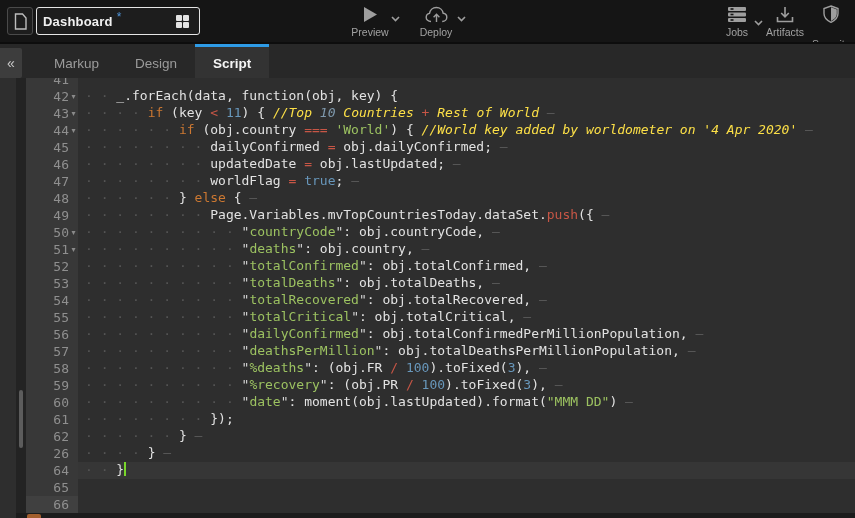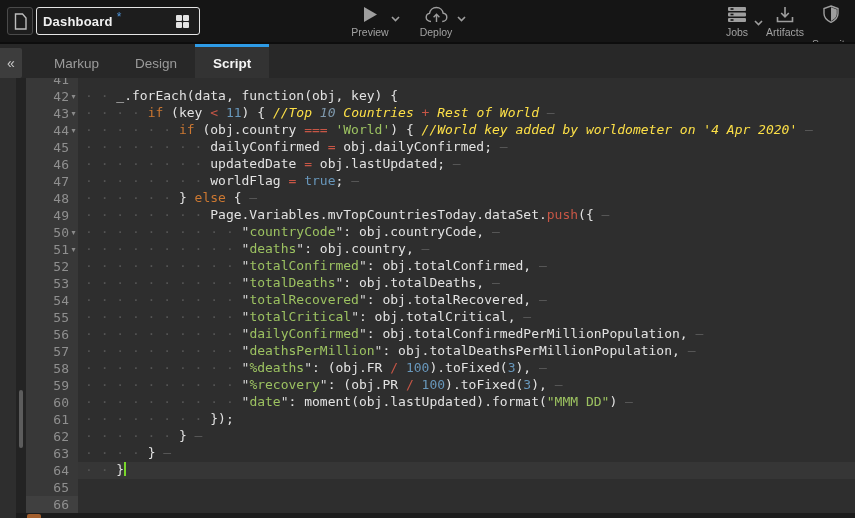--- a/index.html
+++ b/index.html
@@ -266,21 +266,21 @@
           </div>
           <div class="grow">
             <span class="ln">61</span>
             <span class="fold"></span>
           </div>
           <div class="grow">
             <span class="ln">62</span>
             <span class="fold"></span>
           </div>
           <div class="grow">
-            <span class="ln">63</span>
+            <span class="ln">26</span>
             <span class="fold"></span>
           </div>
           <div class="grow">
             <span class="ln">64</span>
             <span class="fold"></span>
           </div>
           <div class="grow">
             <span class="ln">65</span>
             <span class="fold"></span>
           </div>

